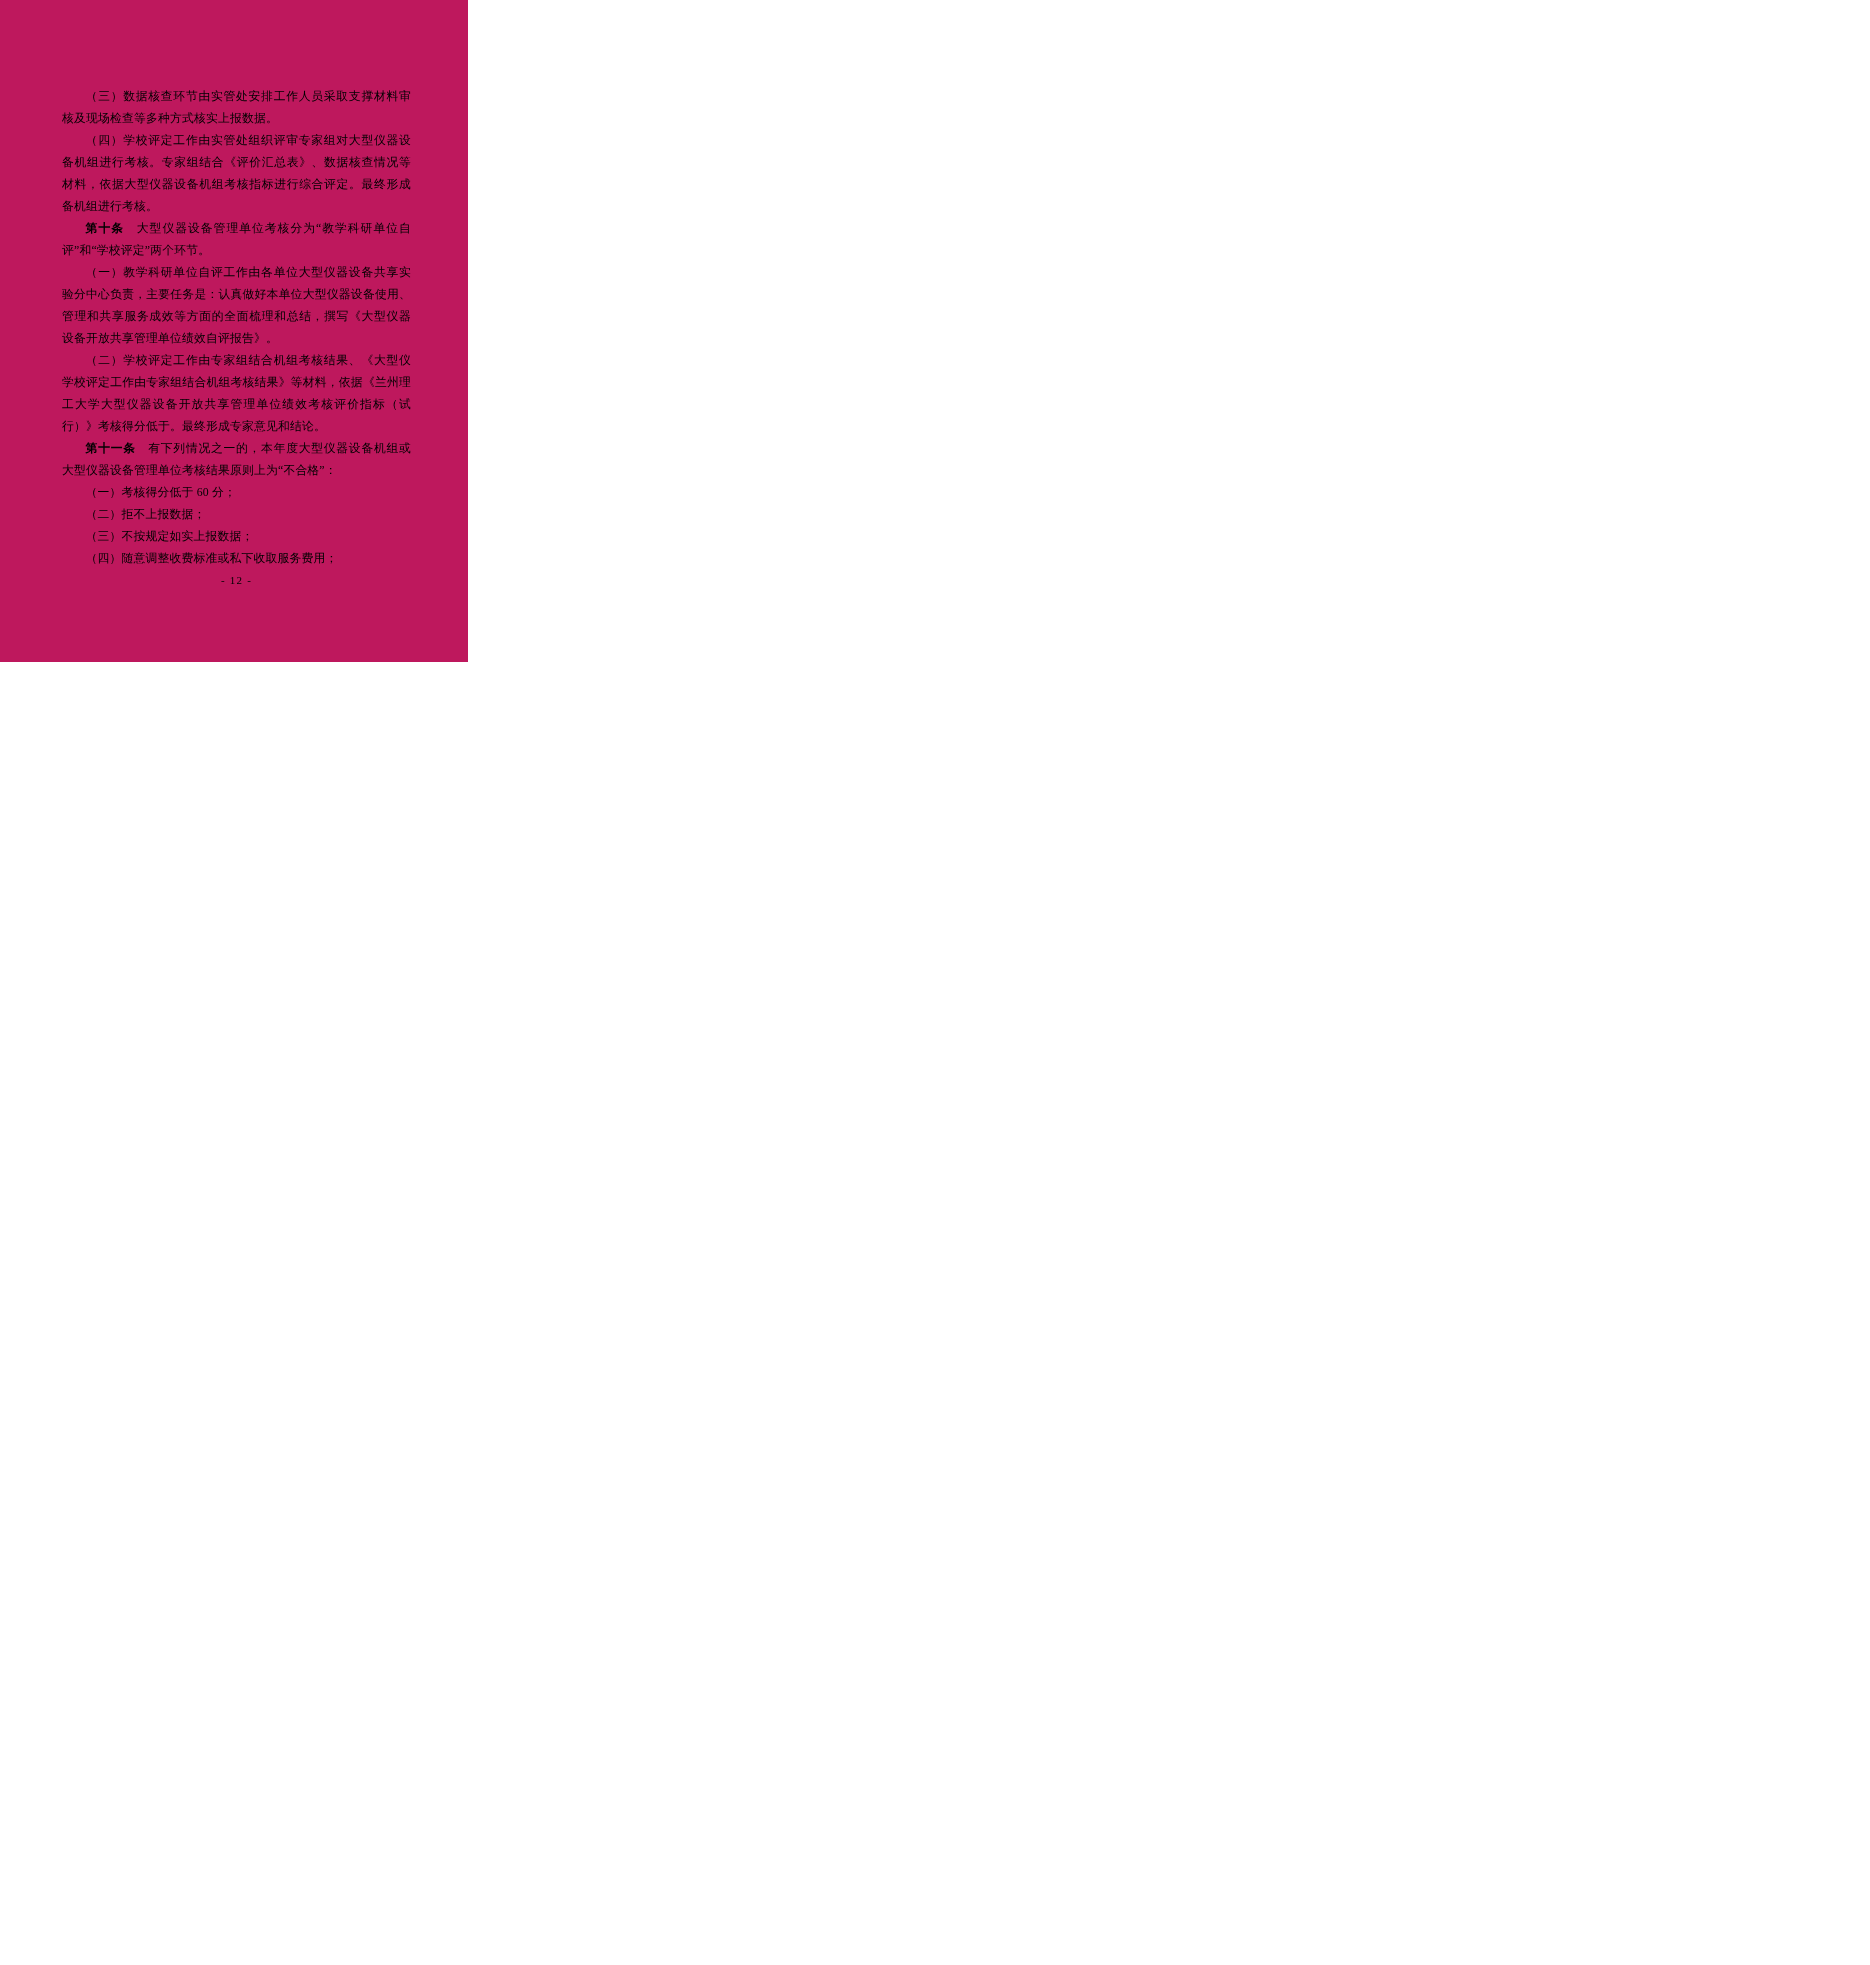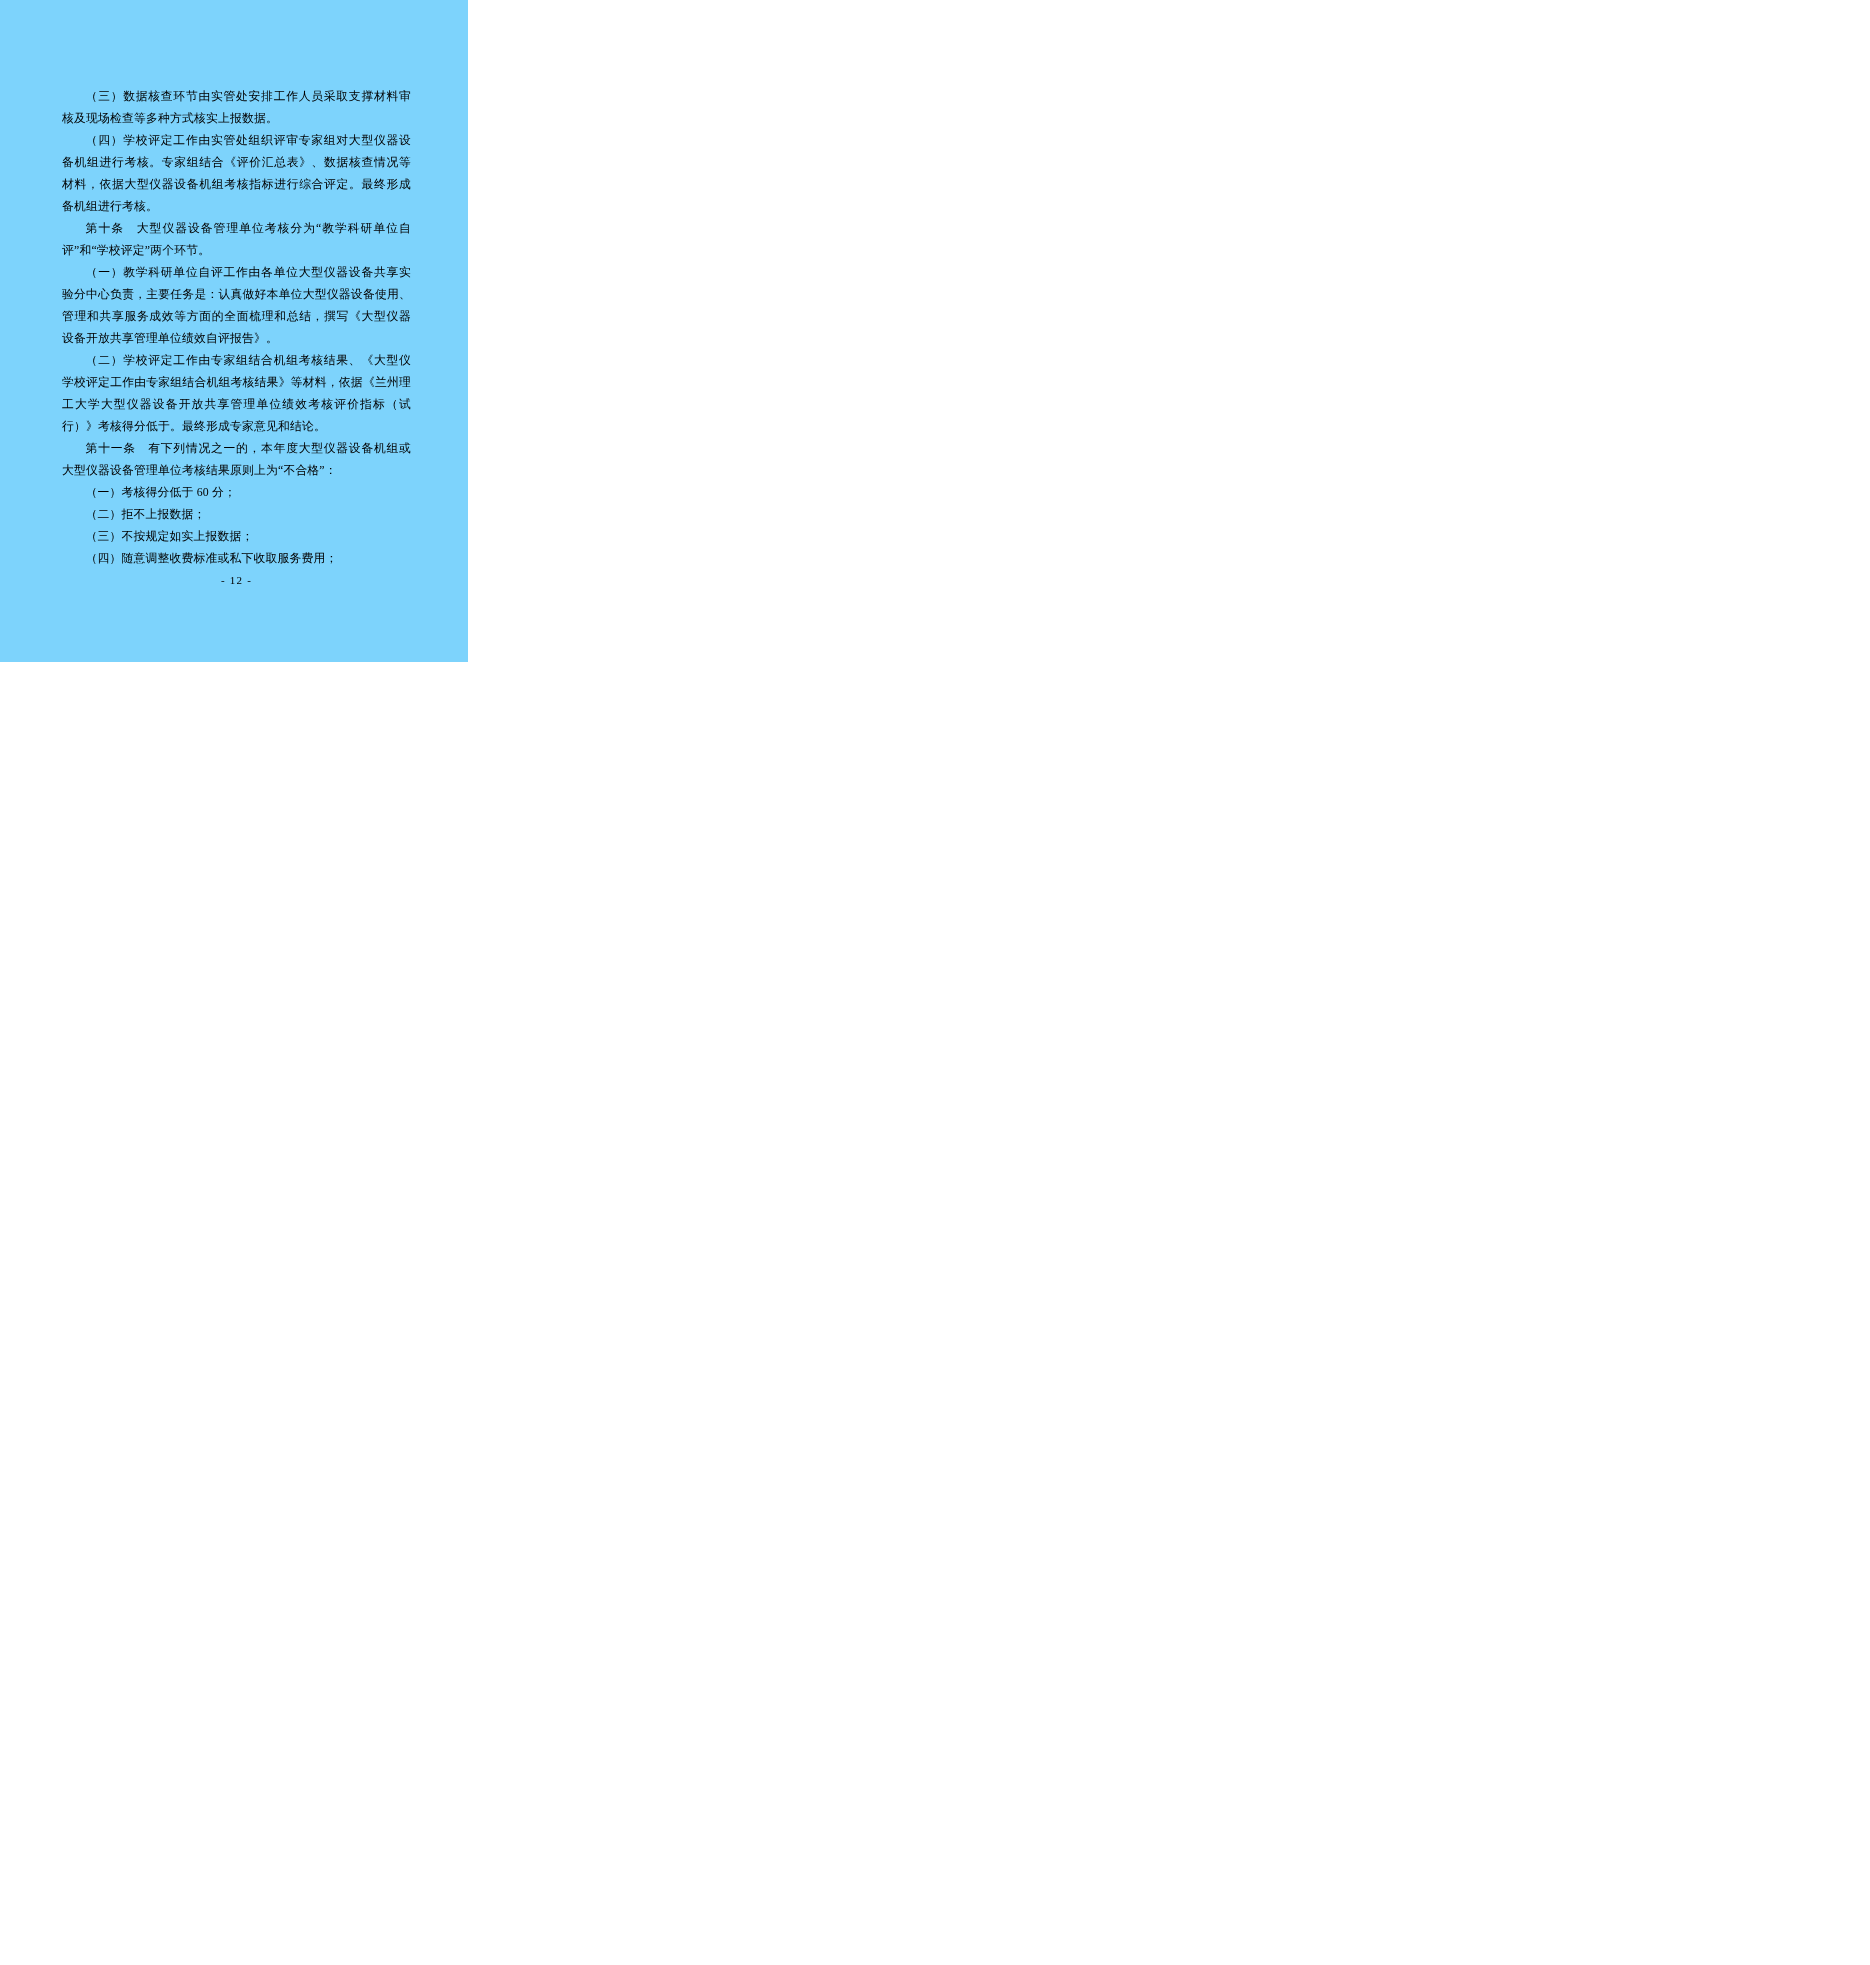--- a/index.html
+++ b/index.html
@@ -4,21 +4,21 @@
 <style>
   html, body {
     margin: 0;
     padding: 0;
     background: #ffffff;
   }
   .page {
     position: relative;
     width: 468px;
     height: 662px;
-    background: #7dd3fc;
+    background: #be185d;
     color: #000000;
     font-family: "Liberation Serif", "DejaVu Serif", serif;
     overflow: hidden;
   }
   .doc-body {
     position: absolute;
     left: 62px;
     top: 85px;
     width: 349px;
   }
@@ -31,21 +31,21 @@
     text-justify: inter-ideograph;
     letter-spacing: 0.2px;
   }
   .line.indent {
     text-indent: 2em;
   }
   .line.fill {
     text-align-last: justify;
   }
   .seg.bold {
-    font-weight: normal;
+    font-weight: bold;
     font-family: "Liberation Sans", "DejaVu Sans", sans-serif;
   }
   .footer {
     position: absolute;
     left: 62px;
     top: 573px;
     width: 349px;
     height: 15.7px;
     line-height: 15.7px;
     text-align: center;

